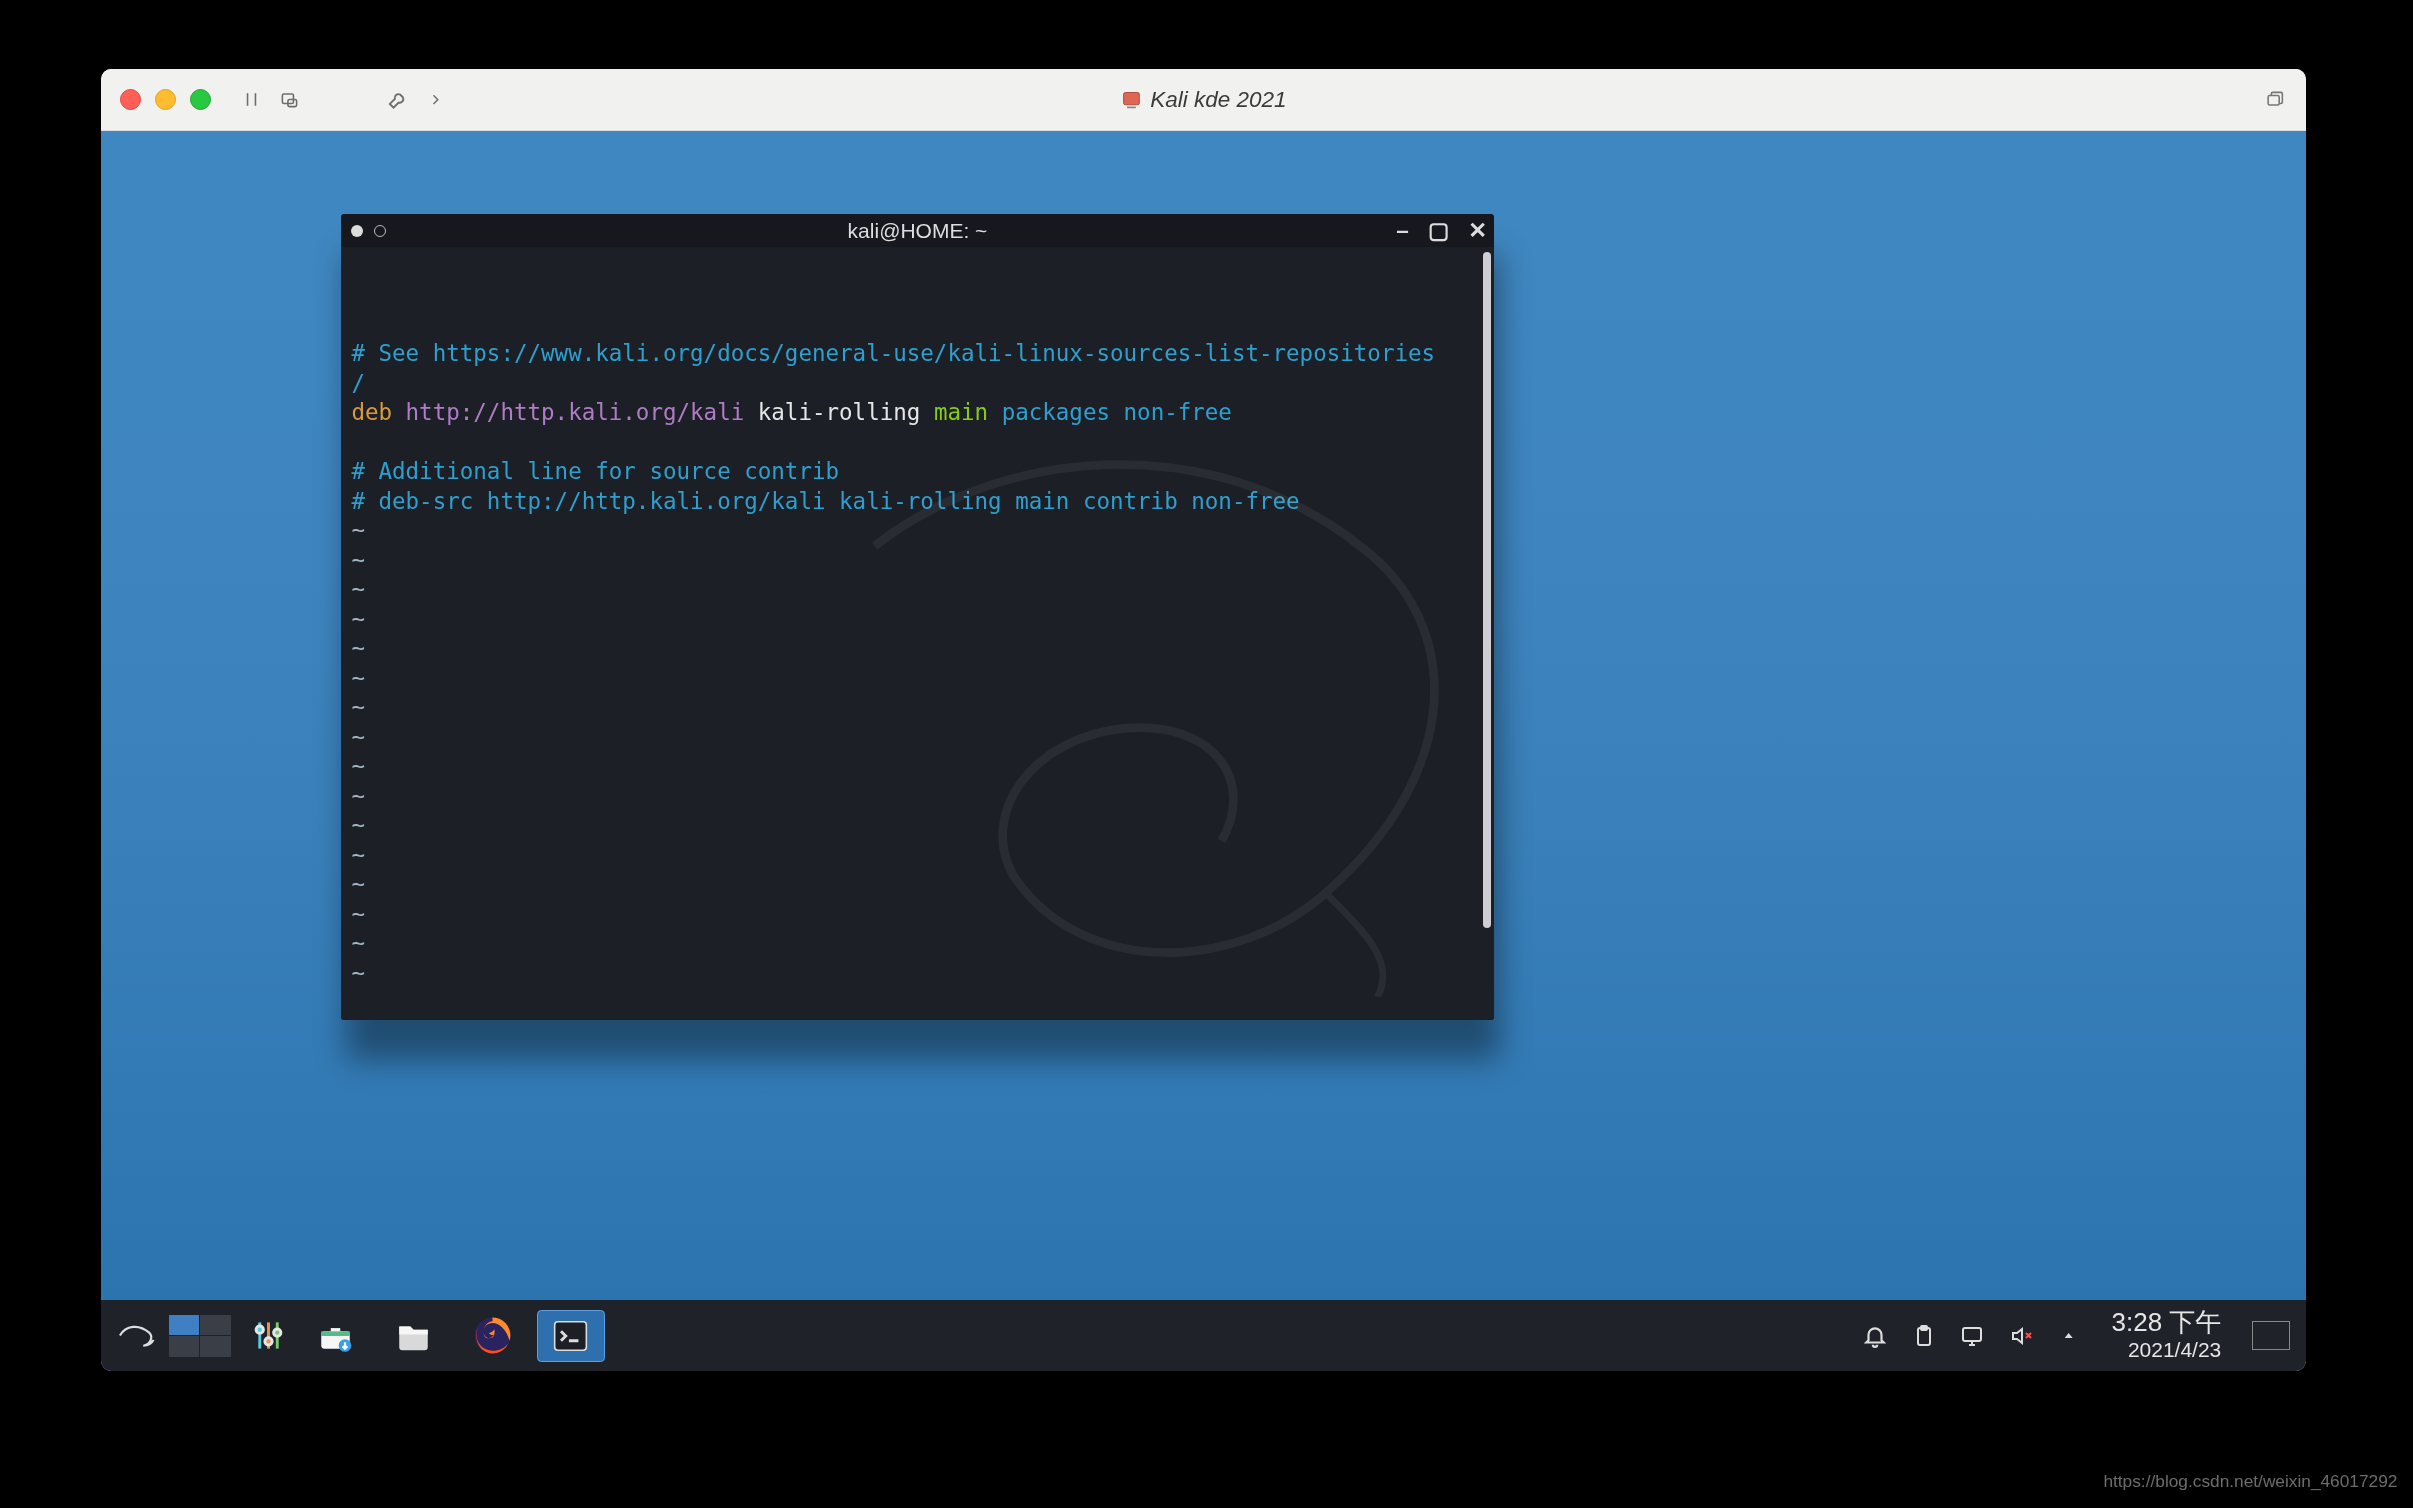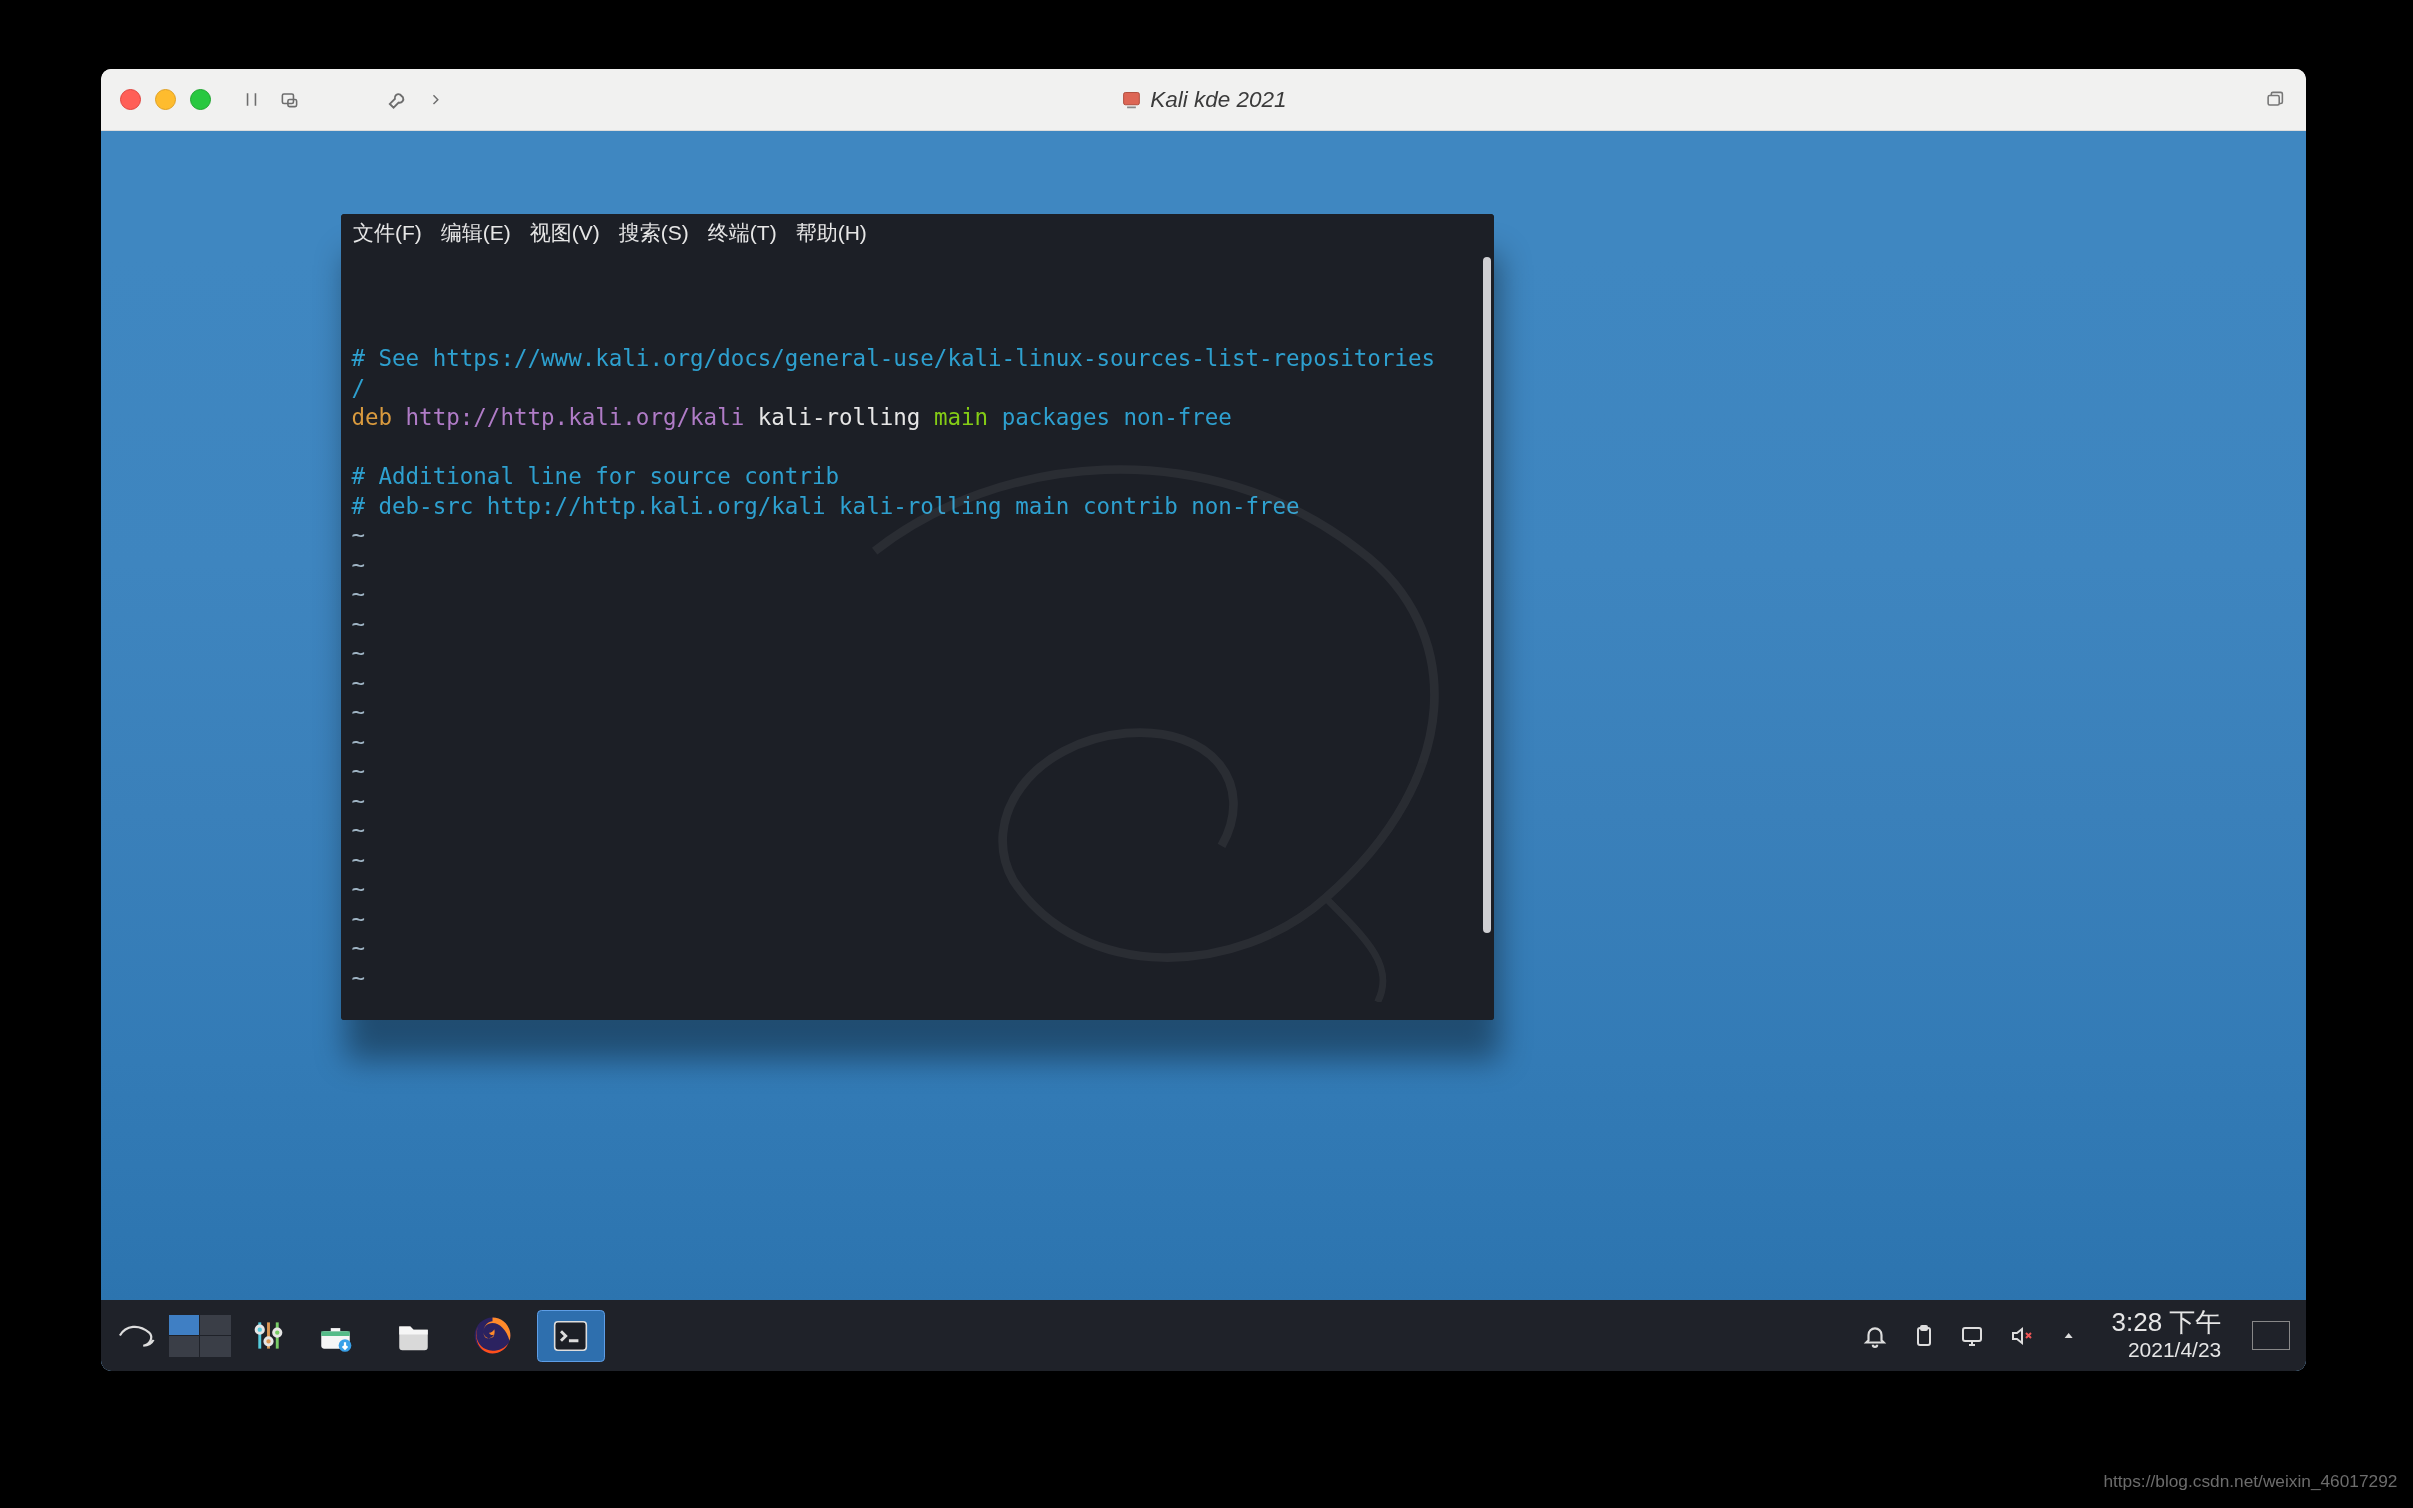--- a/index.html
+++ b/index.html
@@ -209,27 +209,31 @@
       <svg width="22.5" height="19" viewBox="0 0 24 24" stroke="#777" fill="none" stroke-width="2">
           <rect x="3" y="7" width="14" height="12" rx="2"></rect>
           <path d="M7 7V5a2 2 0 0 1 2-2h10a2 2 0 0 1 2 2v10a2 2 0 0 1-2 2h-2"></path>
         </svg>
     </div>
   </div>
 
   <div class="vm-viewport">
 
     <div class="terminal-window">
-      <div class="term-menubar">
-        <span>文件(F)</span>
-        <span>编辑(E)</span>
-        <span>视图(V)</span>
-        <span>搜索(S)</span>
-        <span>终端(T)</span>
-        <span>帮助(H)</span>
+      <div class="term-titlebar">
+        <div class="term-lights">
+          <span class="dot filled"></span>
+          <span class="dot hollow"></span>
+        </div>
+        <span class="term-title">kali@HOME: ~</span>
+        <div class="term-controls">
+          <span>–</span>
+          <span>▢</span>
+          <span>✕</span>
+        </div>
       </div>
       <div class="term-body">
         
         <div class="dragon">
           <svg viewBox="0 0 760 640" width="659" height="555">
             <path fill="none" stroke="currentColor" stroke-width="10" d="M40 120 C180 10, 420 -20, 600 120 C720 210, 720 380, 560 520 C460 610, 280 620, 200 500 C160 430, 220 340, 330 330 C430 322, 480 390, 440 460"></path>
             <path fill="none" stroke="currentColor" stroke-width="8" d="M560 520 C610 570, 640 600, 620 640"></path>
           </svg>
         </div>
 <span class="c-comment"># See https://www.kali.org/docs/general-use/kali-linux-sources-list-repositories

